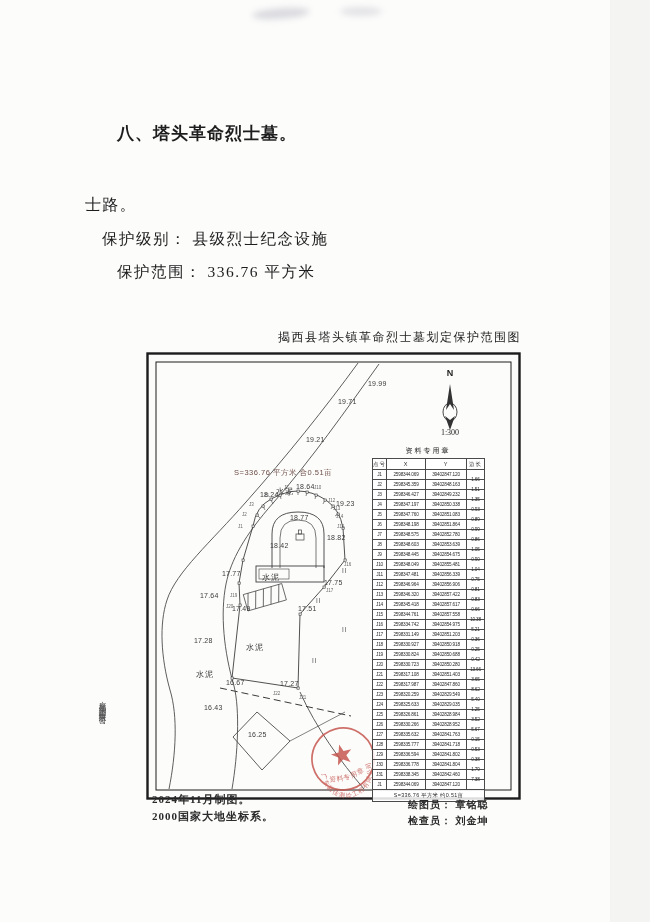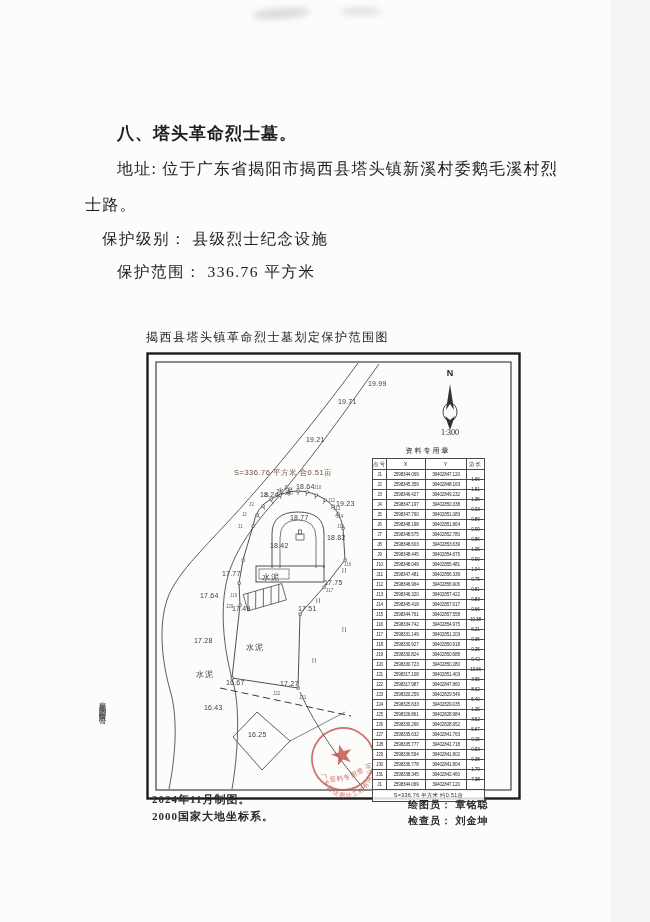--- a/index.html
+++ b/index.html
@@ -10,21 +10,21 @@
   .smudge{position:absolute;background:#b9bac4;border-radius:50%;filter:blur(3px);}
   .smudge.s1{left:252px;top:8px;width:58px;height:11px;opacity:.5;transform:rotate(-4deg);}
   .smudge.s2{left:340px;top:7px;width:42px;height:9px;opacity:.38;}
   
   .heading{left:117px;top:122px;font-size:17px;font-weight:bold;letter-spacing:1px;}
   .addr1{left:117px;top:159px;font-size:16px;letter-spacing:1.2px;white-space:nowrap;}
   .addr2{left:85px;top:195px;font-size:16px;letter-spacing:1.2px;}
   .level{left:102px;top:229px;font-size:15.5px;letter-spacing:1.5px;}
   .parea{left:117px;top:262px;font-size:15.5px;letter-spacing:1.5px;}
   
-  .map-title{left:146px;top:329px;width:375px;text-align:left;font-size:12px;letter-spacing:1.5px;color:#222;}
+  .map-title{left:146px;top:329px;width:375px;text-align:right;font-size:12px;letter-spacing:1.5px;color:#222;}
   .map-frame{left:146px;top:352px;width:375px;height:448px;}
   .map-frame svg{position:absolute;left:0;top:0;}
   .mlbl{position:absolute;white-space:nowrap;font-family:"Liberation Sans","DejaVu Sans",sans-serif;}
   .mlbl.elev{font-size:7px;color:#3c3c3c;letter-spacing:.2px;}
   .mlbl.cement{font-size:8px;color:#3a3a3a;letter-spacing:1px;font-family:Liberation Mono, monospace;}
   .mlbl.grass{font-size:6.5px;color:#555;letter-spacing:1px;}
   .mlbl.pt{font-size:4.5px;color:#666;}
   .area-note{left:88px;top:116px;font-size:7.5px;color:#6e4e46;letter-spacing:.5px;position:absolute;white-space:nowrap;font-family:"Liberation Sans",sans-serif;}
   .north-n{left:284px;top:16px;width:40px;text-align:center;font-size:9px;font-weight:bold;color:#222;position:absolute;font-family:"Liberation Sans",sans-serif;}
   .scale{left:284px;top:76px;width:40px;text-align:center;font-size:8px;color:#222;position:absolute;font-family:Liberation Serif, serif;}
@@ -48,21 +48,20 @@
 </style>
 </head>
 <body>
 
 <div class="page">
 
   <div class="smudge s1"></div>
   <div class="smudge s2"></div>
 
   <div class="abs heading">八、塔头革命烈士墓。</div>
-  <div class="abs addr1">地址: 位于广东省揭阳市揭西县塔头镇新溪村委鹅毛溪村烈</div>
   <div class="abs addr2">士路。</div>
   <div class="abs level">保护级别： 县级烈士纪念设施</div>
   <div class="abs parea">保护范围： 336.76 平方米</div>
 
   <div class="abs map-title">揭西县塔头镇革命烈士墓划定保护范围图</div>
 
   <div class="abs map-frame">
     <svg width="375" height="448" viewBox="0 0 375 448">
 
       <rect x="1.5" y="1.5" width="372" height="445" fill="none" stroke="#1c1c1c" stroke-width="2.4"></rect>

